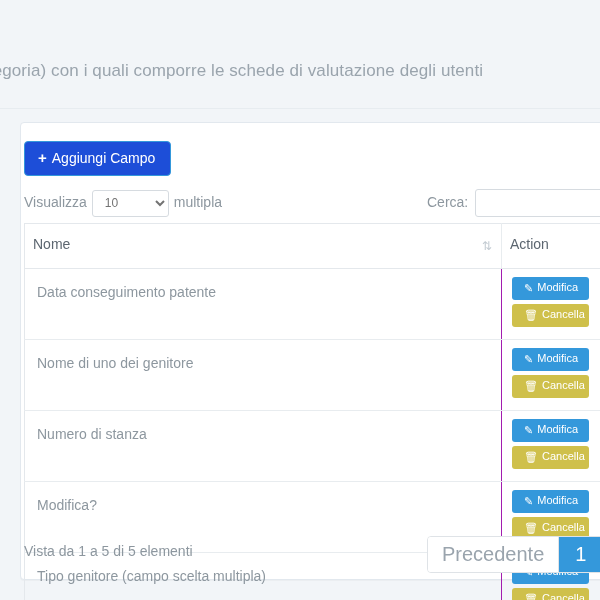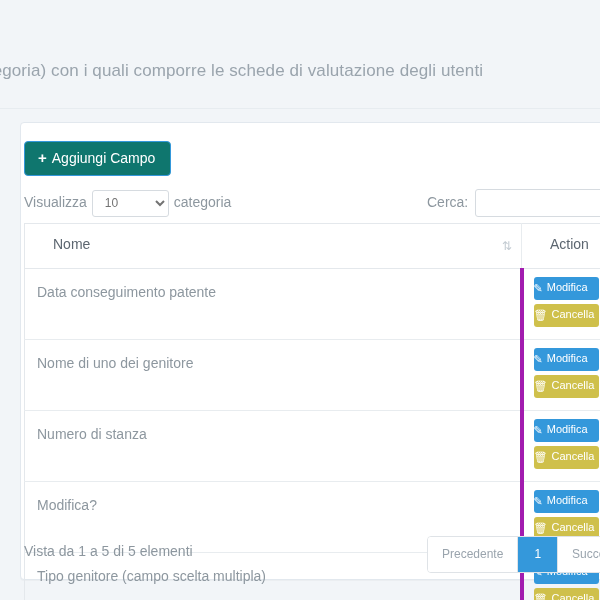--- a/index.html
+++ b/index.html
@@ -55,21 +55,21 @@
     border-radius: 4px;
     box-shadow: 0 1px 1px rgba(0,0,0,0.03);
     box-sizing: border-box;
   }
 
   
   .btn-add {
     position: absolute;
     top: 18px;
     left: 3px;
-    background: #0f766e;
+    background: #1d4ed8;
     border: 1px solid #3498db;
     border-radius: 4px;
     color: #ffffff;
     font-size: 14px;
     font-family: "Liberation Sans", sans-serif;
     padding: 9px 15px 10px 13px;
     line-height: 14px;
     cursor: pointer;
     white-space: nowrap;
   }
@@ -150,35 +150,35 @@
     border: 1px solid #e4e8ec;
   }
   table.dt th, table.dt td {
     text-align: left;
     vertical-align: top;
     font-size: 14px;
     color: #8d979f;
     font-weight: normal;
   }
   table.dt thead th {
-    padding: 12px 10px 12px 28px;
+    padding: 12px 10px 12px 8px;
     border-bottom: 1px solid #e4e8ec;
     color: #5c6670;
     position: relative;
     height: 20px;
   }
   table.dt thead th.col-nome {
     border-right: 1px solid #e8ecef;
   }
   table.dt tbody td {
     padding: 14px 10px 22px 12px;
     border-bottom: 1px solid #e8ecef;
   }
   table.dt tbody td.col-nome {
-    border-right: 4px solid #a21caf;
+    border-right: 1px solid #a21caf;
     line-height: 18px;
   }
   table.dt tbody tr:last-child td {
     border-bottom: 1px solid #e4e8ec;
   }
   table.dt tbody td.col-action {
     padding: 8px 10px 8px 10px;
   }
 
   .sort-icon {
@@ -192,21 +192,21 @@
     letter-spacing: -1px;
   }
 
   
   .act-btn {
     display: block;
     border-radius: 3px;
     color: #ffffff;
     font-size: 11px;
     line-height: 11px;
-    padding: 5px 8px 6px 0;
+    padding: 5px 8px 6px 12px;
     margin-bottom: 4px;
     width: 57px;
     box-sizing: content-box;
     cursor: pointer;
     border: none;
     text-align: left;
     white-space: nowrap;
     font-family: "Liberation Sans", sans-serif;
   }
   .act-edit { background: #3498db; }
@@ -239,21 +239,21 @@
     left: 403px;
     top: 0;
     display: flex;
     border: 1px solid #dfe3e7;
     border-radius: 4px;
     overflow: hidden;
     width: 232px;
     box-sizing: border-box;
   }
   .pg-item {
-    font-size: 12px;
+    font-size: 20px;
     color: #9aa4ad;
     padding: 8px 14px 9px 14px;
     background: #ffffff;
     border-right: 1px solid #dfe3e7;
     line-height: 18px;
     cursor: pointer;
     white-space: nowrap;
   }
   .pg-item:last-child { border-right: none; }
   .pg-item.active {
@@ -278,21 +278,21 @@
     </button>
 
     <div class="controls-row">
 
       <div class="length-box">
         <span>Visualizza</span><select>
           <option selected="">10</option>
           <option>25</option>
           <option>50</option>
           <option>100</option>
-        </select><span>categoria</span>
+        </select><span>multipla</span>
       </div>
 
       <div class="search-box">
         <span>Cerca:</span><input type="text" value="" placeholder="" style="">
       </div>
     </div>
 
     <div class="table-wrap">
       <table class="dt">
         <thead>

